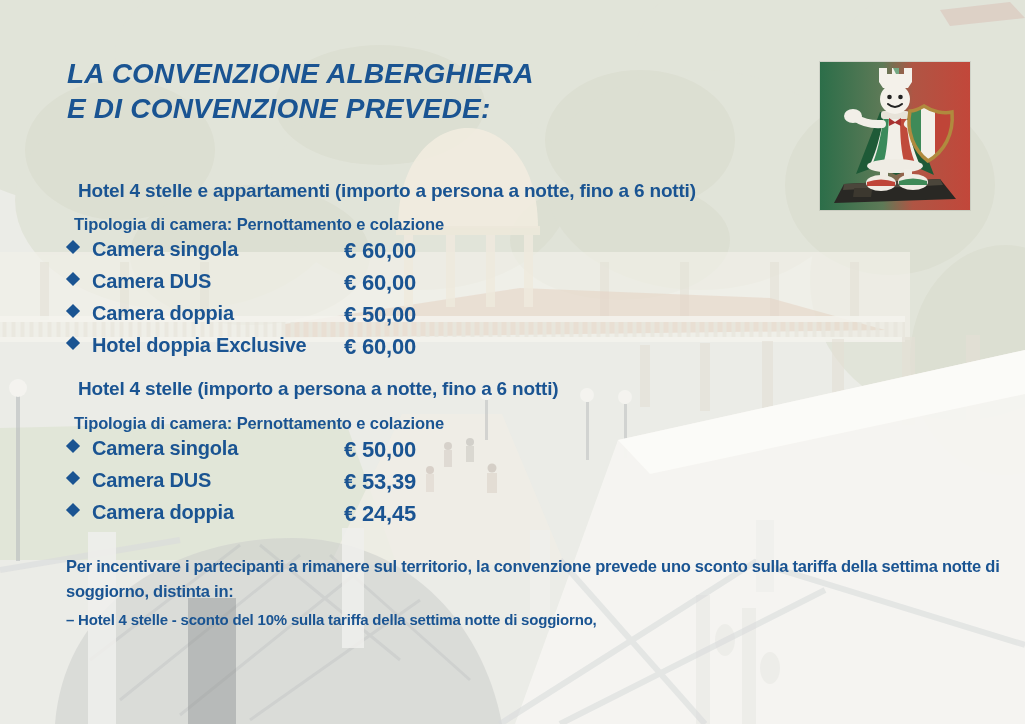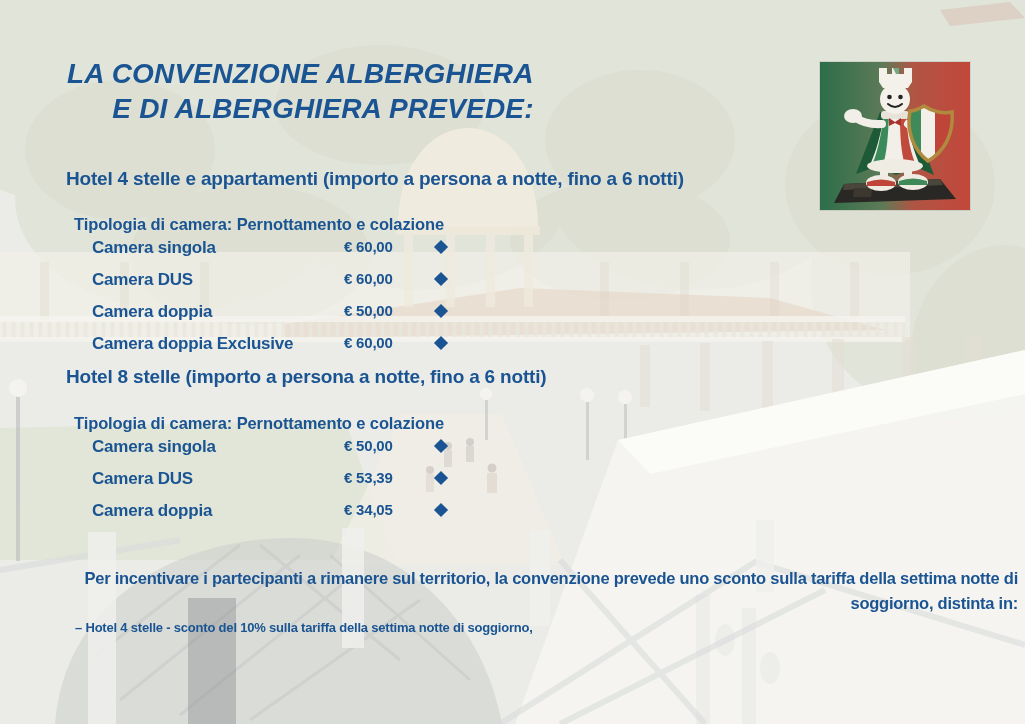--- a/index.html
+++ b/index.html
@@ -2,61 +2,60 @@
 <html style="--accent-blue: #1a5492; --background-base: #e3e4dd; --flag-green: #2e7a4e; --flag-red: #c0453a;"><head>
 <meta charset="utf-8">
 <style>
   html,body{margin:0;padding:0;background:#888;}
   .page{
     position:relative;
     width:1025px;height:724px;
     overflow:hidden;
     background:#f9a8d4;
     font-family:"Liberation Sans","DejaVu Sans",sans-serif;
-    text-align:right;
     -webkit-font-smoothing:antialiased;
   }
   .bg{position:absolute;inset:0;z-index:0;display:block;}
   .content{position:absolute;inset:0;z-index:2;color:var(--accent-blue,#1a5492);}
   .title{
     position:absolute;left:67px;top:56px;margin:0;
     font-style:italic;font-weight:700;font-size:28px;line-height:35px;
     letter-spacing:.2px;color:var(--accent-blue,#1a5492);
   }
   .sec-heading{
-    position:absolute;left:66px;margin:0;
+    position:absolute;left:66px;margin:12px;
     font-weight:700;font-size:19px;letter-spacing:-0.2px;
     color:var(--accent-blue,#1a5492);white-space:nowrap;
   }
   .sub-heading{
     position:absolute;left:66px;margin:8px;
     font-weight:700;font-size:16.5px;letter-spacing:-0.1px;
     color:var(--accent-blue,#1a5492);white-space:nowrap;
   }
   .row{position:absolute;left:66px;width:380px;height:22px;white-space:nowrap;}
   .diamond{
     display:inline-block;width:10px;height:10px;margin:0 0 1px 2px;
     background:var(--accent-blue,#1a5492);
     transform:rotate(45deg);vertical-align:middle;
   }
   .row .label{
     position:absolute;left:26px;top:0;
-    font-weight:700;font-size:17px;letter-spacing:-0.2px;
+    font-weight:700;font-size:20px;letter-spacing:-0.2px;
   }
   .row .price{
     position:absolute;left:278px;top:0;
-    font-weight:700;font-size:15px;letter-spacing:-0.2px;
+    font-weight:700;font-size:22px;letter-spacing:-0.2px;
   }
   .para{
-    position:absolute;left:66px;top:554px;width:940px;margin:12px;
+    position:absolute;left:66px;top:554px;width:940px;margin:0;
     font-weight:700;font-size:16.5px;line-height:25px;letter-spacing:-0.25px;
   }
   .discount{
-    position:absolute;left:66px;margin:9px;
-    font-weight:700;font-size:13px;letter-spacing:-0.2px;white-space:nowrap;
+    position:absolute;left:66px;margin:0;
+    font-weight:700;font-size:15px;letter-spacing:-0.2px;white-space:nowrap;
   }
   .mascot{
     position:absolute;left:820px;top:62px;width:150px;height:148px;z-index:3;
     box-shadow:0 0 0 1px rgba(0,0,0,.08);
   }
   .mascot svg{display:block;width:100%;height:100%;}
 </style>
 </head>
 <body>
 
@@ -192,21 +191,21 @@
       <rect x="756" y="520" width="18" height="72"></rect>
     </g>
 
     <rect width="1025" height="724" fill="#ffffff" opacity="0.30"></rect>
   </svg>
 
   <div class="content">
 
     <h1 class="title">
       <span style="display:block">LA CONVENZIONE ALBERGHIERA</span>
-      <span style="display:block">E DI ALBERGHIERA PREVEDE:</span>
+      <span style="display:block">E DI CONVENZIONE PREVEDE:</span>
     </h1>
 
     <h2 class="sec-heading" style="top:168px">Hotel 4 stelle e appartamenti (importo a persona a notte, fino a 6 notti)</h2>
     <h3 class="sub-heading" style="top:207px">Tipologia di camera: Pernottamento e colazione</h3>
 
     <div class="row" style="top:238px">
       <span class="diamond"></span>
       <span class="label">Camera singola</span>
       <span class="price">€ 60,00</span>
     </div>
@@ -215,41 +214,41 @@
       <span class="label">Camera DUS</span>
       <span class="price">€ 60,00</span>
     </div>
     <div class="row" style="top:302px">
       <span class="diamond"></span>
       <span class="label">Camera doppia</span>
       <span class="price">€ 50,00</span>
     </div>
     <div class="row" style="top:334px">
       <span class="diamond"></span>
-      <span class="label">Camera doppia Exclusive</span>
+      <span class="label">Hotel doppia Exclusive</span>
       <span class="price">€ 60,00</span>
     </div>
 
-    <h2 class="sec-heading" style="top:366px">Hotel 8 stelle (importo a persona a notte, fino a 6 notti)</h2>
+    <h2 class="sec-heading" style="top:366px">Hotel 4 stelle (importo a persona a notte, fino a 6 notti)</h2>
     <h3 class="sub-heading" style="top:406px">Tipologia di camera: Pernottamento e colazione</h3>
 
     <div class="row" style="top:437px">
       <span class="diamond"></span>
       <span class="label">Camera singola</span>
       <span class="price">€ 50,00</span>
     </div>
     <div class="row" style="top:469px">
       <span class="diamond"></span>
       <span class="label">Camera DUS</span>
       <span class="price">€ 53,39</span>
     </div>
     <div class="row" style="top:501px">
       <span class="diamond"></span>
       <span class="label">Camera doppia</span>
-      <span class="price">€ 34,05</span>
+      <span class="price">€ 24,45</span>
     </div>
 
     <p class="para">Per incentivare i partecipanti a rimanere sul territorio, la convenzione prevede uno sconto sulla tariffa della settima notte di soggiorno, distinta in:</p>
     <p class="discount" style="top:611px">– Hotel 4 stelle - sconto del 10% sulla tariffa della settima notte di soggiorno,</p>
   </div>
 
   <div class="mascot">
     <svg viewBox="0 0 150 148" aria-hidden="true">
       <defs>
         <linearGradient id="mbg" x1="0" y1="0" x2="1" y2="0">

